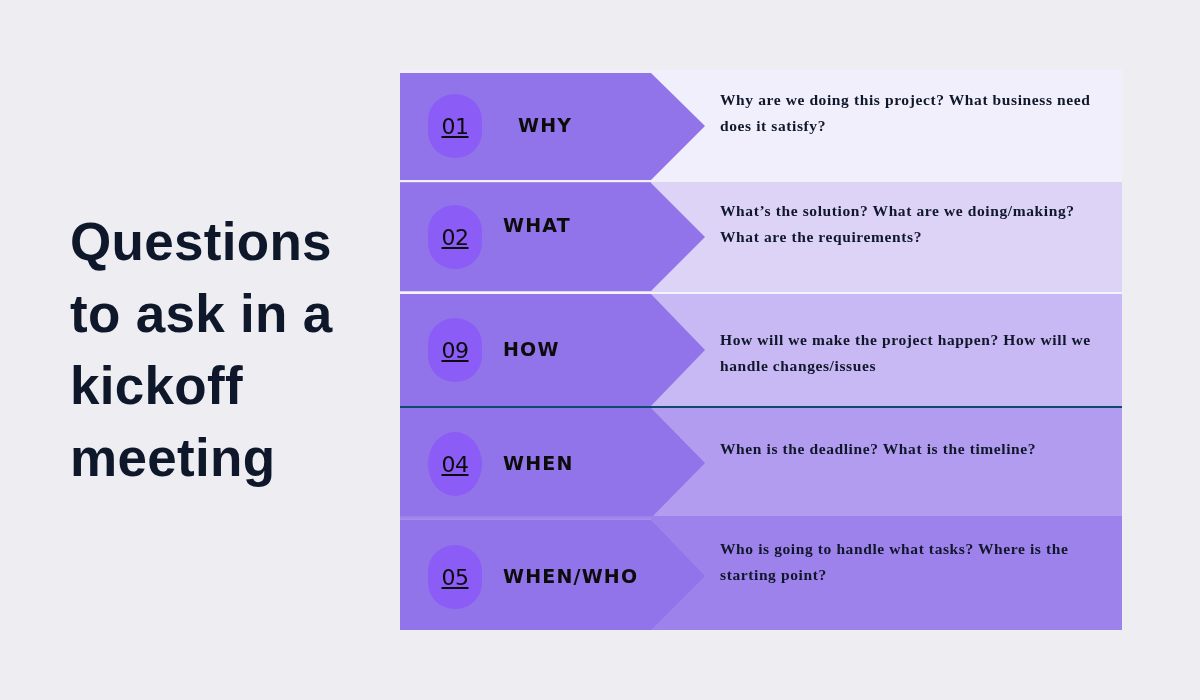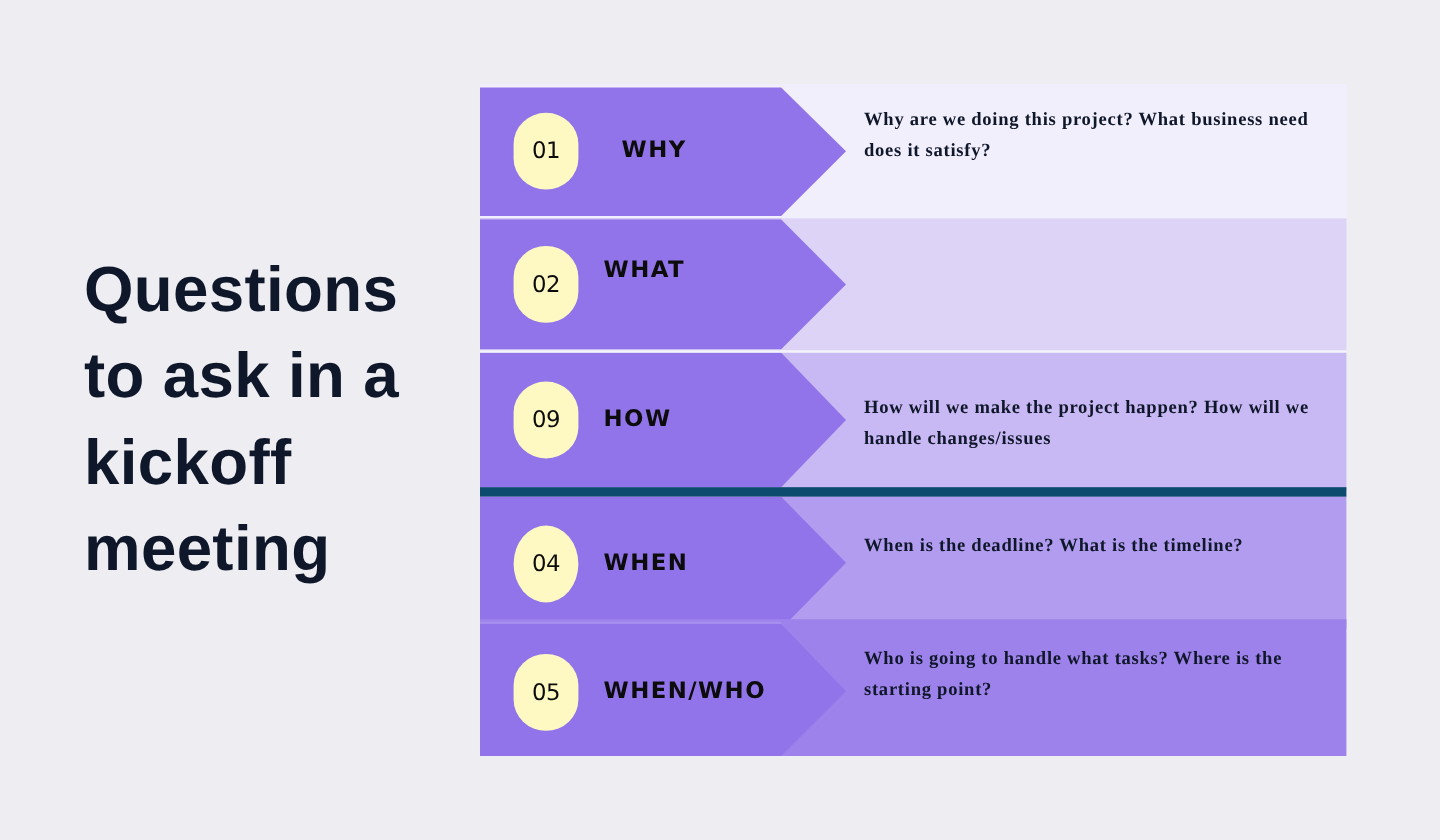--- a/index.html
+++ b/index.html
@@ -57,30 +57,31 @@
     position: absolute;
     left: 0;
     top: 0;
     display: block;
   }
   .badge {
     position: absolute;
     left: 28px;
     width: 54px;
     height: 64px;
-    background: #fef9c3;
+    background: #8b5cf6;
     border-radius: 27px / 26px;
     display: flex;
     align-items: center;
     justify-content: center;
     font-family: "DejaVu Sans", sans-serif;
-    font-size: 19px;
+    font-size: 22px;
     font-weight: 400;
     color: #0c0c0c;
     letter-spacing: -0.5px;
+    text-decoration: underline;
   }
   .label {
     position: absolute;
     left: 103px;
     font-family: "DejaVu Sans", sans-serif;
     font-weight: 700;
     font-size: 19px;
     letter-spacing: 1.2px;
     color: #0c0c0c;
     white-space: nowrap;
@@ -119,35 +120,36 @@
   <div class="row" style="top:112px;height:110px;">
     <div class="panel" style="background:#DDD3F7;"></div>
     <div class="left-block">
       <svg width="310" height="110">
         <polygon points="0,1 251,1 305,55 251,109 0,109" fill="#9174E9"></polygon>
         <line x1="0" y1="0.5" x2="251" y2="0.5" stroke="#A58DEE" stroke-width="1"></line>
       </svg>
       <div class="badge" style="top:23px;">02</div>
       <div class="label" style="top:32px;">WHAT</div>
     </div>
+    <div class="desc" style="top:16px;">What’s the solution? What are we doing/making? What are the requirements?</div>
   </div>
 
   <div class="row" style="top:222px;height:114px;border-top:2px solid #F4F2FA;">
     <div class="panel" style="background:#C8B8F3;"></div>
     <div class="left-block">
       <svg width="310" height="112">
         <polygon points="0,0 251,0 305,56 251,112 0,112" fill="#9174E9"></polygon>
       </svg>
       <div class="badge" style="top:24px;">09</div>
       <div class="label" style="top:44px;">HOW</div>
     </div>
     <div class="desc" style="top:33px;">How will we make the project happen? How will we handle changes/issues</div>
   </div>
 
-  <div class="row" style="top:336px;height:110px;border-top:8px solid #0c4a6e;">
+  <div class="row" style="top:336px;height:110px;border-top:2px solid #0c4a6e;">
     <div class="panel" style="background:#B19CEF;"></div>
     <div class="left-block">
       <svg width="310" height="110">
         <polygon points="0,0 251,0 305,55 251,110 0,110" fill="#9174E9"></polygon>
       </svg>
       <div class="badge" style="top:24px;border-radius:50%;">04</div>
       <div class="label" style="top:44px;">WHEN</div>
     </div>
     <div class="desc" style="top:28px;">When is the deadline? What is the timeline?</div>
   </div>

